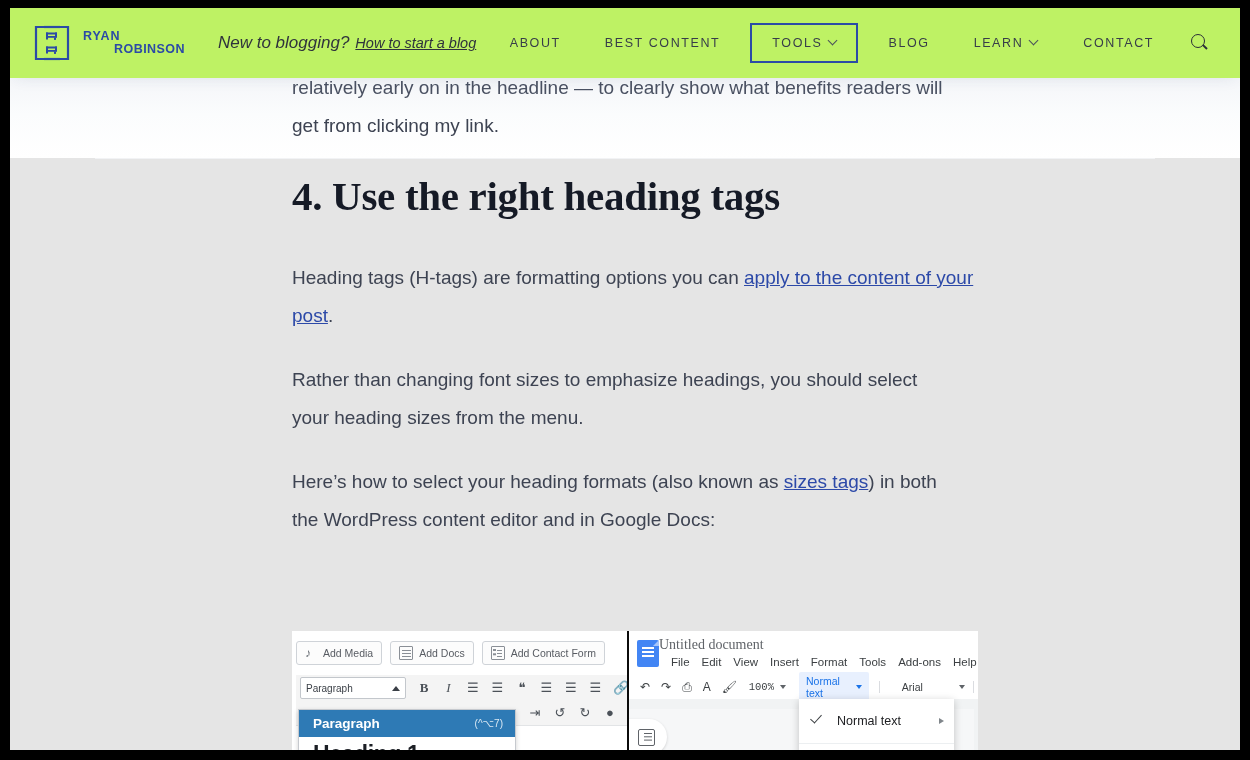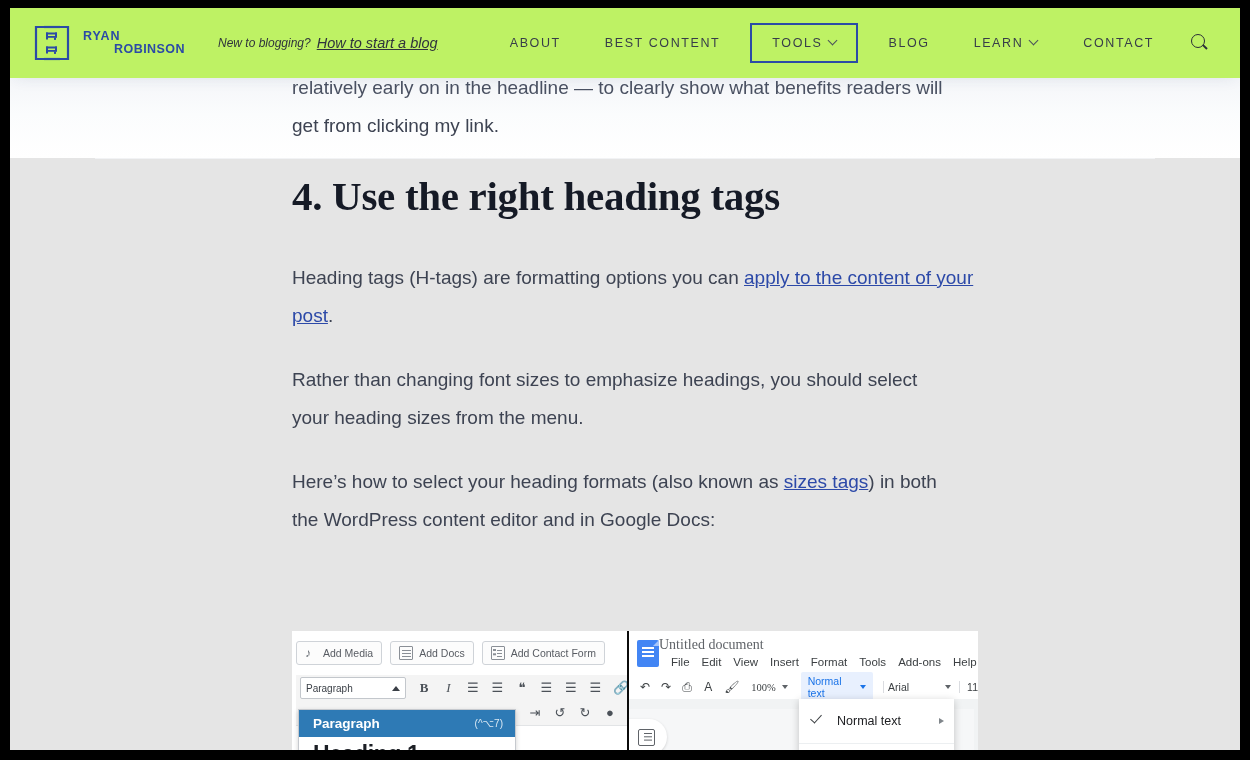--- a/index.html
+++ b/index.html
@@ -38,21 +38,21 @@
     font-family:"Liberation Sans", sans-serif;
   }
   .brand-words div:nth-child(2){letter-spacing:.45px;margin-left:31px;}
 
   .tagline{
     margin-left:33px;display:flex;align-items:center;gap:6px;
     font-style:italic;font-size:15px;color:#31343c;
     font-family:"Liberation Serif", serif;
     white-space:nowrap;
   }
-  .tagline .q{font-family:"Liberation Sans",sans-serif;font-style:italic;font-size:12px;color:#2f333c;}
+  .tagline .q{font-family:"Liberation Sans",sans-serif;font-style:italic;font-size:17px;color:#2f333c;}
   .tagline a{color:#2f333c;text-decoration:underline;font-family:"Liberation Sans",sans-serif;font-style:italic;font-size:14.5px;}
 
   nav#main-nav{
     position:absolute;right:14px;top:0;height:70px;
     display:flex;align-items:center;
   }
   .nav-item{
     display:flex;align-items:center;gap:7px;
     font-size:12.5px;letter-spacing:1.6px;color:#373d49;
     padding:0 0;margin:0 22px;
@@ -208,32 +208,32 @@
   .gd-menu{
     position:absolute;left:36px;top:19px;display:flex;gap:12px;
     font-size:11.5px;color:#3c4043;font-family:"Liberation Sans",sans-serif;white-space:nowrap;
   }
   .gd-toolbar{
     position:absolute;left:0;right:0;top:44px;height:24px;display:flex;align-items:center;
   }
   .gd-ic{color:#3c4043;font-size:12px;margin-left:11px;width:13px;text-align:center;}
   .gd-zoom{
     margin-left:14px;display:flex;align-items:center;gap:6px;font-size:10.5px;color:#3c4043;
-    font-family:Liberation Serif, serif;
+    font-family:Liberation Mono, monospace;
   }
   .tri{width:0;height:0;border-left:3.5px solid transparent;border-right:3.5px solid transparent;border-top:4px solid #5f6368;}
   .gd-style{
     margin-left:13px;display:flex;align-items:center;gap:16px;
     background:#e8f0fe;color:#1a73e8;font-size:10.5px;padding:3px 7px;border-radius:2px;
     font-family:"Liberation Sans",sans-serif;
   }
   .gd-style .tri{border-top-color:#1a73e8;}
   .gd-font{
     margin-left:10px;display:flex;align-items:center;gap:36px;font-size:10.5px;color:#3c4043;
-    font-family:"Liberation Sans",sans-serif;padding-left:4px;border-left:1px solid #dadce0;
+    font-family:"Liberation Sans",sans-serif;padding-left:22px;border-left:1px solid #dadce0;
   }
   .gd-size{margin-left:8px;font-size:10.5px;color:#3c4043;padding-left:7px;border-left:1px solid #dadce0;font-family:"Liberation Sans",sans-serif;}
   .gd-ruler{position:absolute;left:0;right:0;top:68px;height:10px;background:#f1f3f4;border-bottom:1px solid #e4e6e8;}
   .gd-body{position:absolute;left:0;right:0;top:78px;bottom:0;background:#f6f7f8;}
   .gd-outline{
     position:absolute;left:-24px;top:10px;width:62px;height:36px;background:#fff;border-radius:18px;
     box-shadow:0 1px 3px rgba(0,0,0,.16);
   }
   .gd-outline:after{
     content:"";position:absolute;right:12px;top:10px;width:15px;height:15px;

